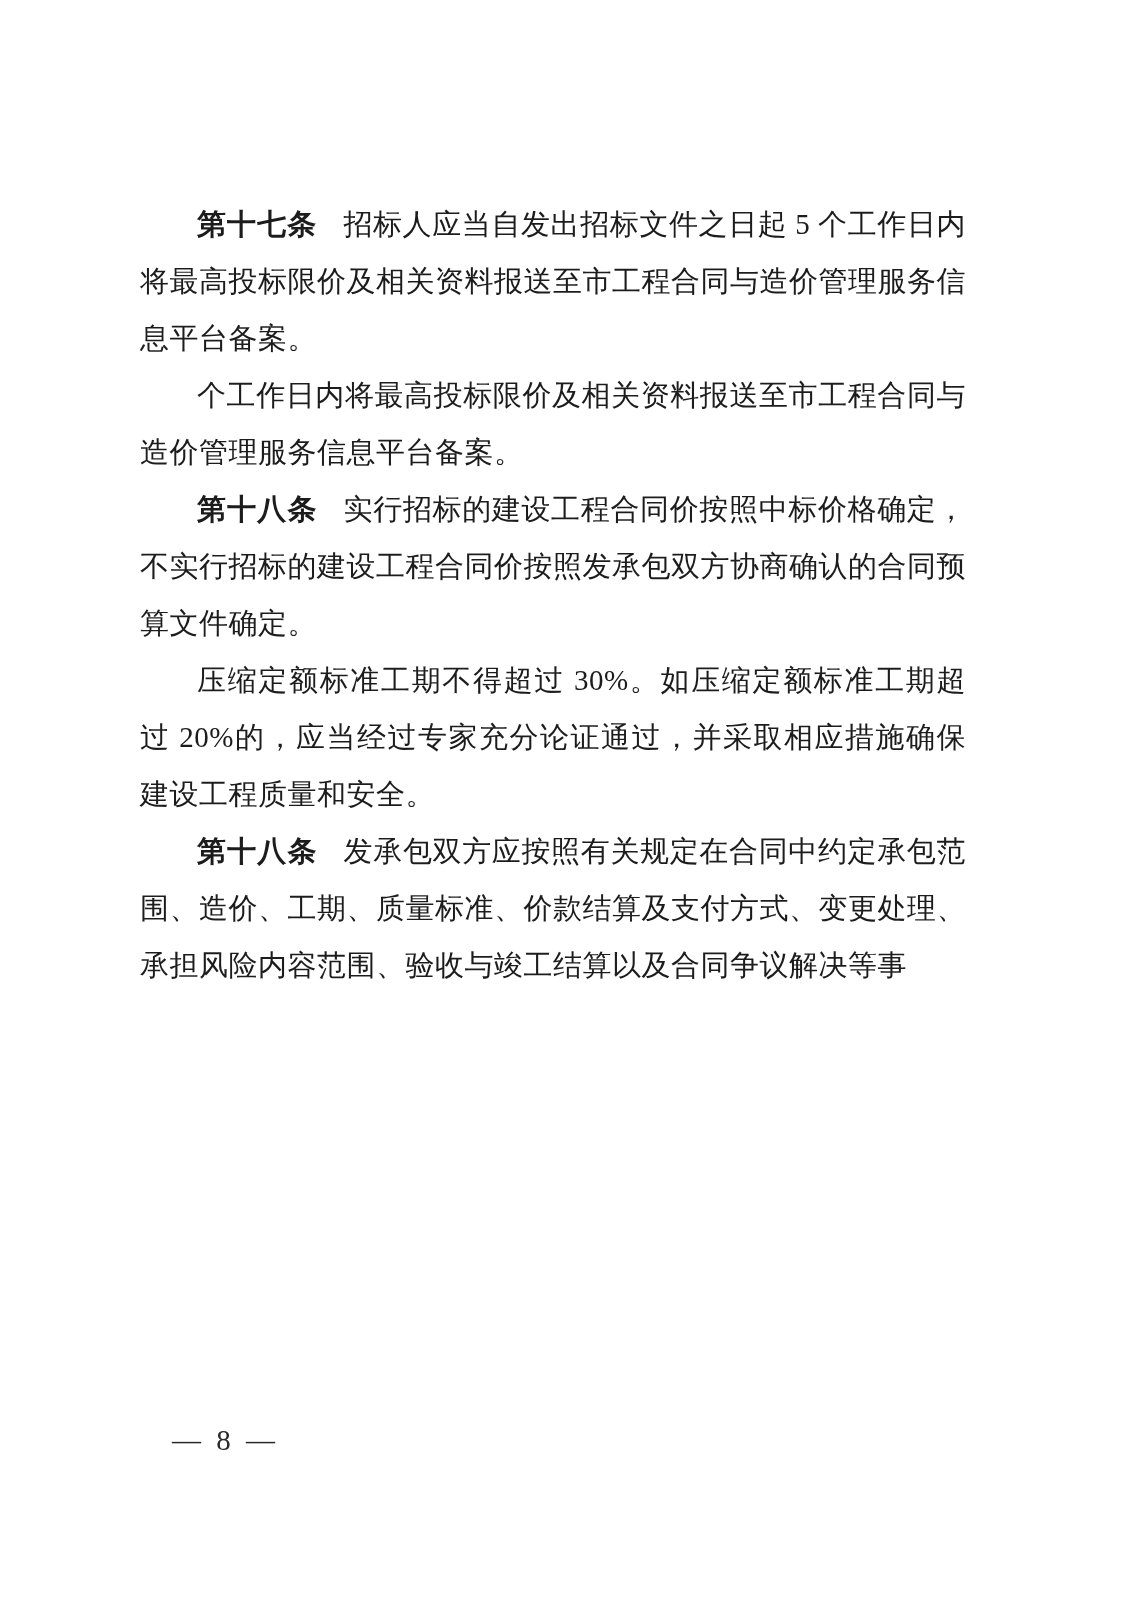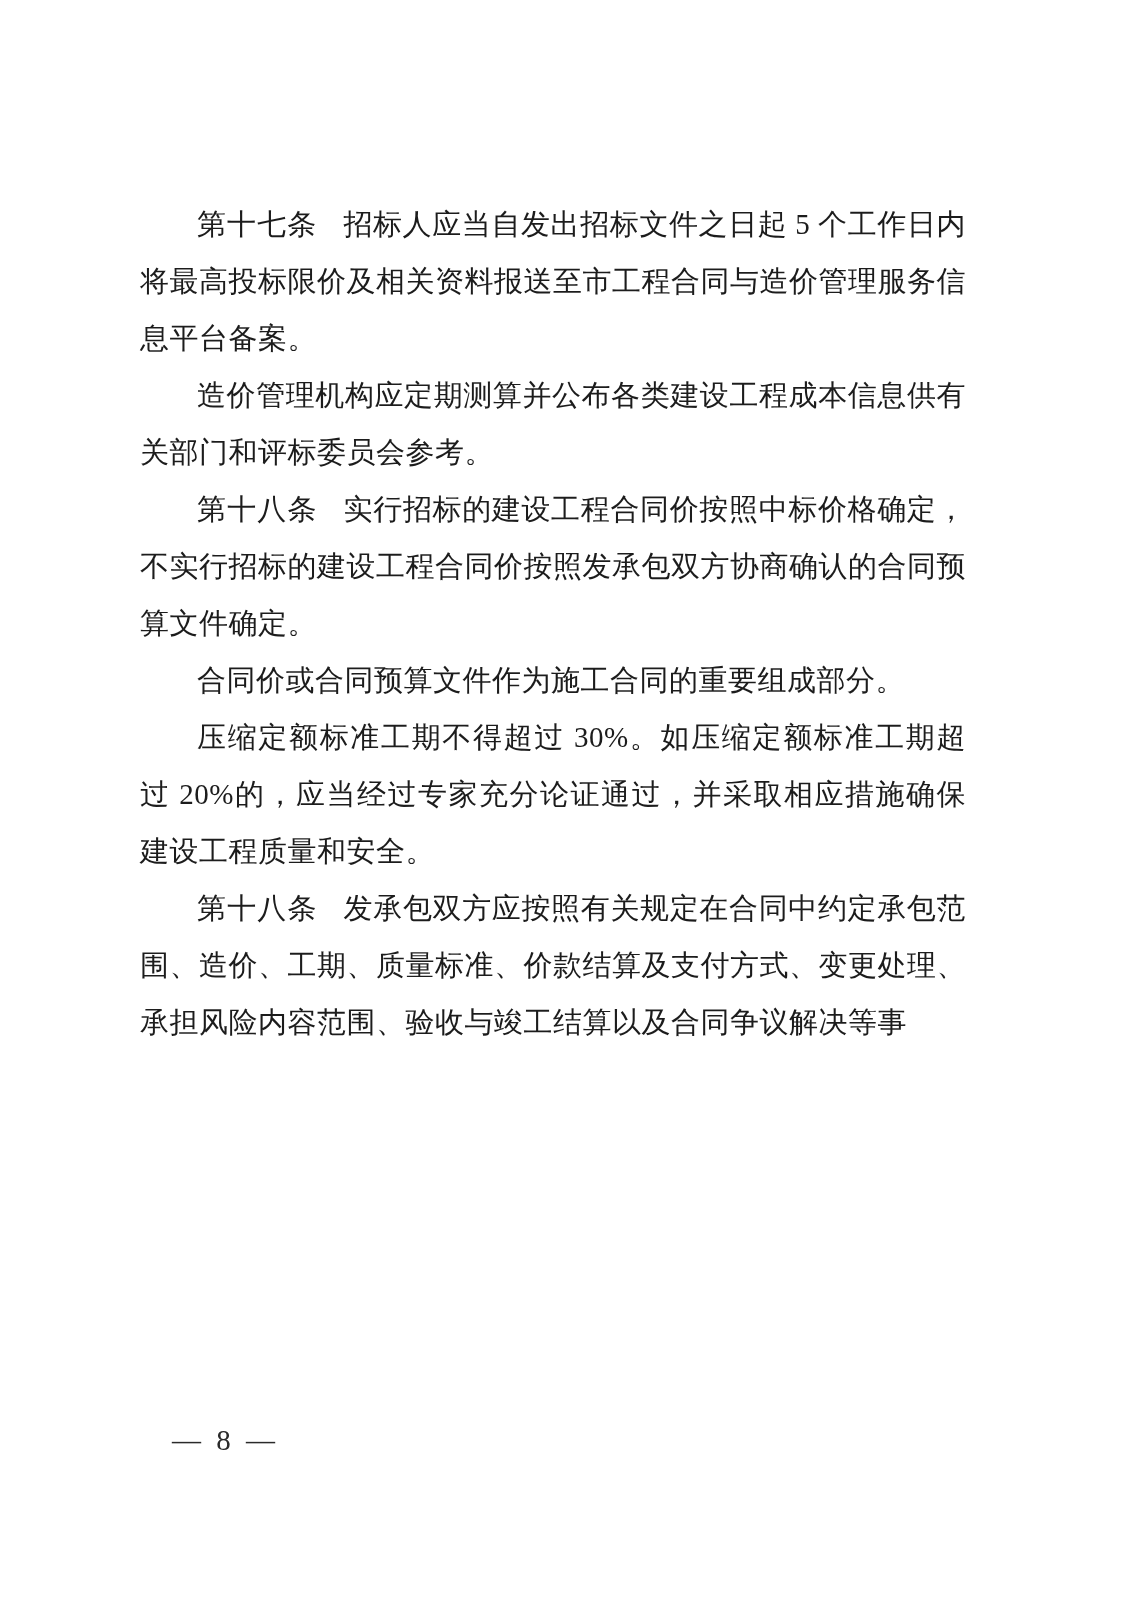--- a/index.html
+++ b/index.html
@@ -26,21 +26,21 @@
   .para {
     margin: 0;
     font-size: 29px;
     line-height: 57px;
     text-align: justify;
     text-justify: inter-ideograph;
     text-indent: 57px;
     letter-spacing: 0.5px;
   }
   .term {
-    font-weight: 400;
+    font-weight: 700;
     font-family: "Liberation Sans", "DejaVu Sans", sans-serif;
     margin-right: 26px;
     letter-spacing: 1px;
   }
   .term:empty {
     display: none;
     margin-right: 0;
   }
   .footer {
     position: absolute;
@@ -57,30 +57,27 @@
 
 <div class="page">
   <div class="content">
 
     <p class="para">
       <span class="term">第十七条</span><span>招标人应当自发出招标文件之日起 5 个工作日内将最高投标限价及相关资料报送至市工程合同与造价管理服务信息平台备案。</span>
     </p>
 
 
     <p class="para">
-      <span>造价管理机构应定期测算并公布各类建设工程成本信息供有关部门和评标委员会参考。</span>
+      <span>个工作日内将最高投标限价及相关资料报送至市工程合同与造价管理服务信息平台备案。</span>
     </p>
 
     <p class="para">
       <span class="term">第十八条</span><span>实行招标的建设工程合同价按照中标价格确定，不实行招标的建设工程合同价按照发承包双方协商确认的合同预算文件确定。</span>
     </p>
 
-    <p class="para">
-      <span>合同价或合同预算文件作为施工合同的重要组成部分。</span>
-    </p>
 
 
     <p class="para">
       <span>压缩定额标准工期不得超过 30%。如压缩定额标准工期超过 20%的，应当经过专家充分论证通过，并采取相应措施确保建设工程质量和安全。</span>
     </p>
 
     <p class="para">
       <span class="term">第十八条</span><span>发承包双方应按照有关规定在合同中约定承包范围、造价、工期、质量标准、价款结算及支付方式、变更处理、承担风险内容范围、验收与竣工结算以及合同争议解决等事</span>
     </p>
 

